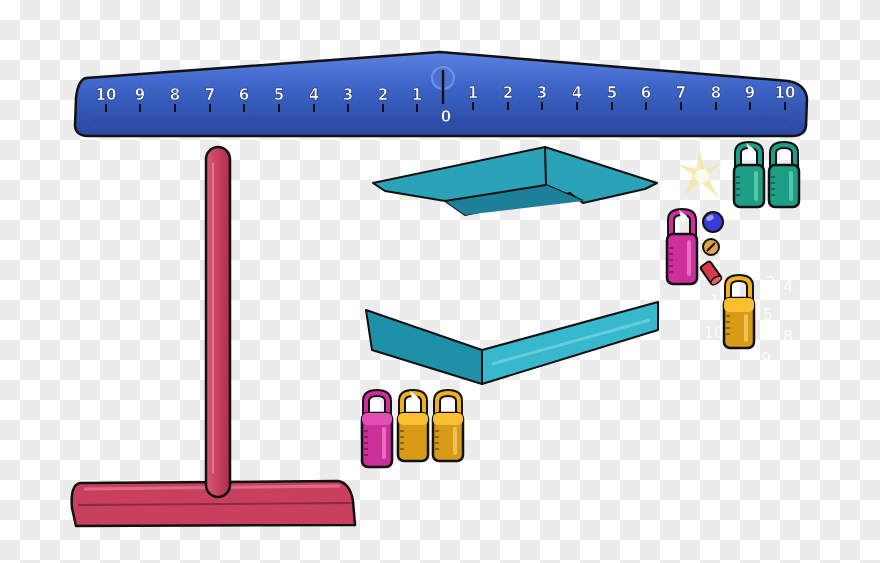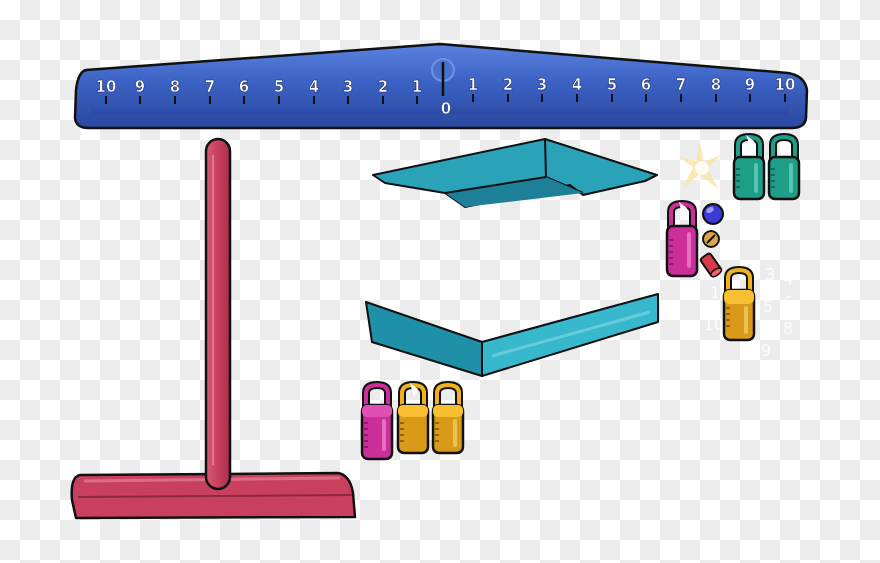--- a/index.html
+++ b/index.html
@@ -6,21 +6,21 @@
   body {
     width: 880px; height: 563px; overflow: hidden; position: relative;
     background-color: #ffffff;
     background-image:
       linear-gradient(45deg, #ececec 25%, transparent 25%, transparent 75%, #ececec 75%),
       linear-gradient(45deg, #ececec 25%, transparent 25%, transparent 75%, #ececec 75%);
     background-size: 40px 40px;
     background-position: 0 0, 20px 20px;
     font-family: "DejaVu Sans", sans-serif;
   }
-  .abs { position: absolute; }
+  .abs { position: absolute; margin-top: 8px; }
   svg { display: block; overflow: visible; }
   .num {
     font-family: "DejaVu Sans", sans-serif; font-size: 15px; fill: #ffffff;
     stroke: #1a2a60; stroke-width: 0.6px; text-anchor: middle; font-weight: bold;
   }
   .ghost { fill: rgba(255,255,255,0.85); font-size: 16px; text-anchor: middle;
     font-family: "DejaVu Sans", sans-serif; }
 </style>
 </head>
 <body>

